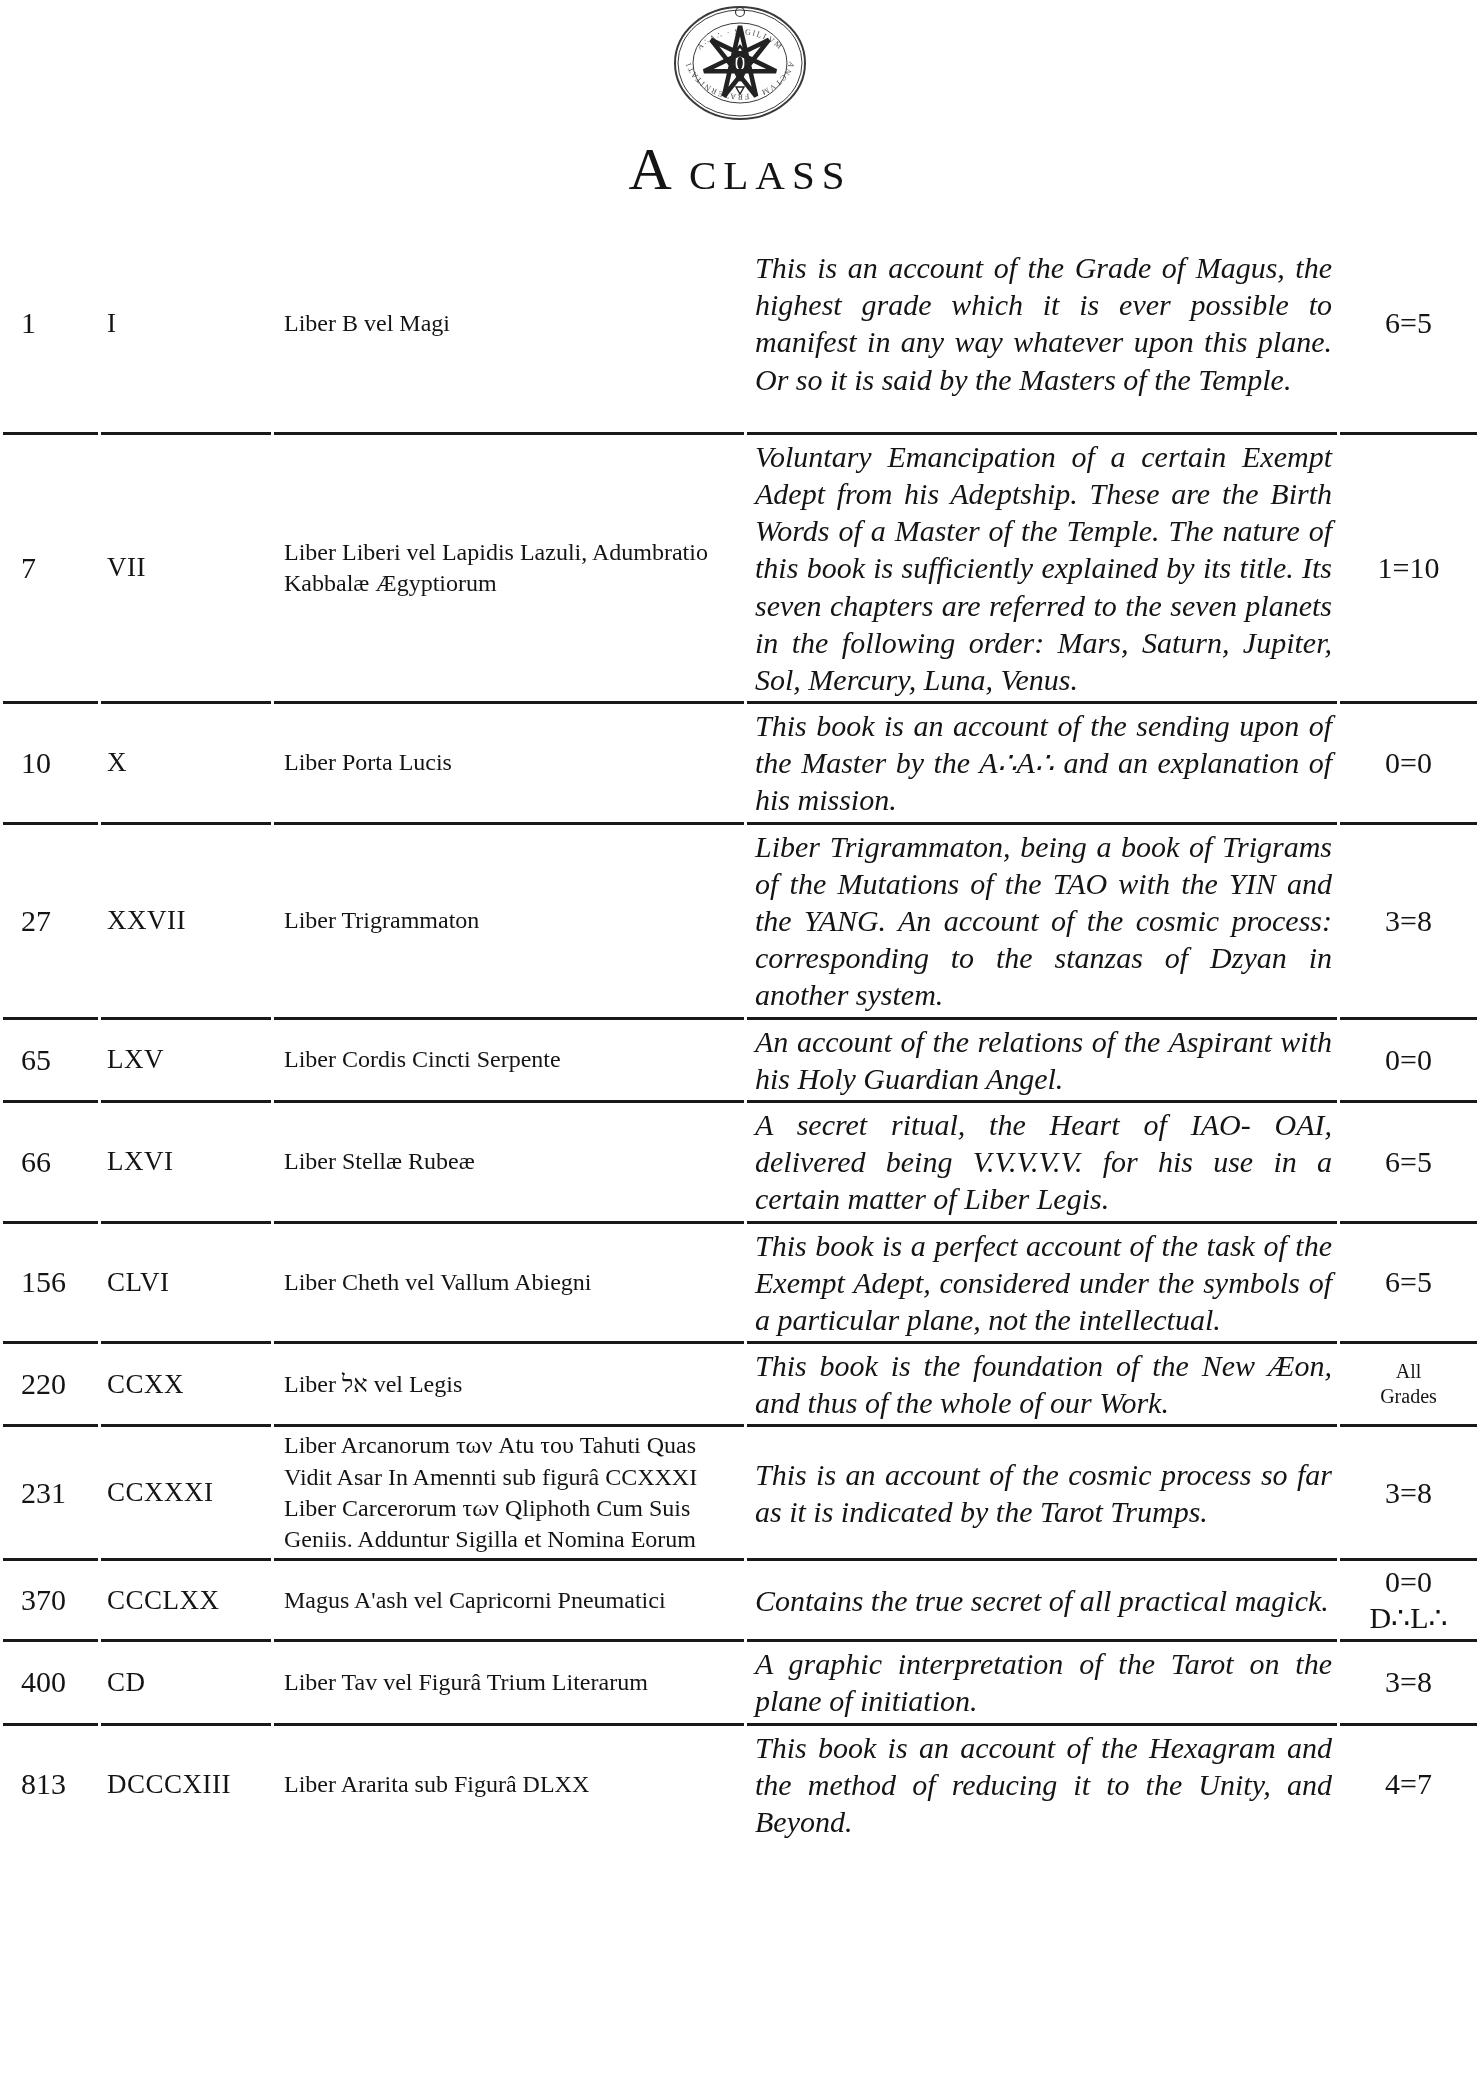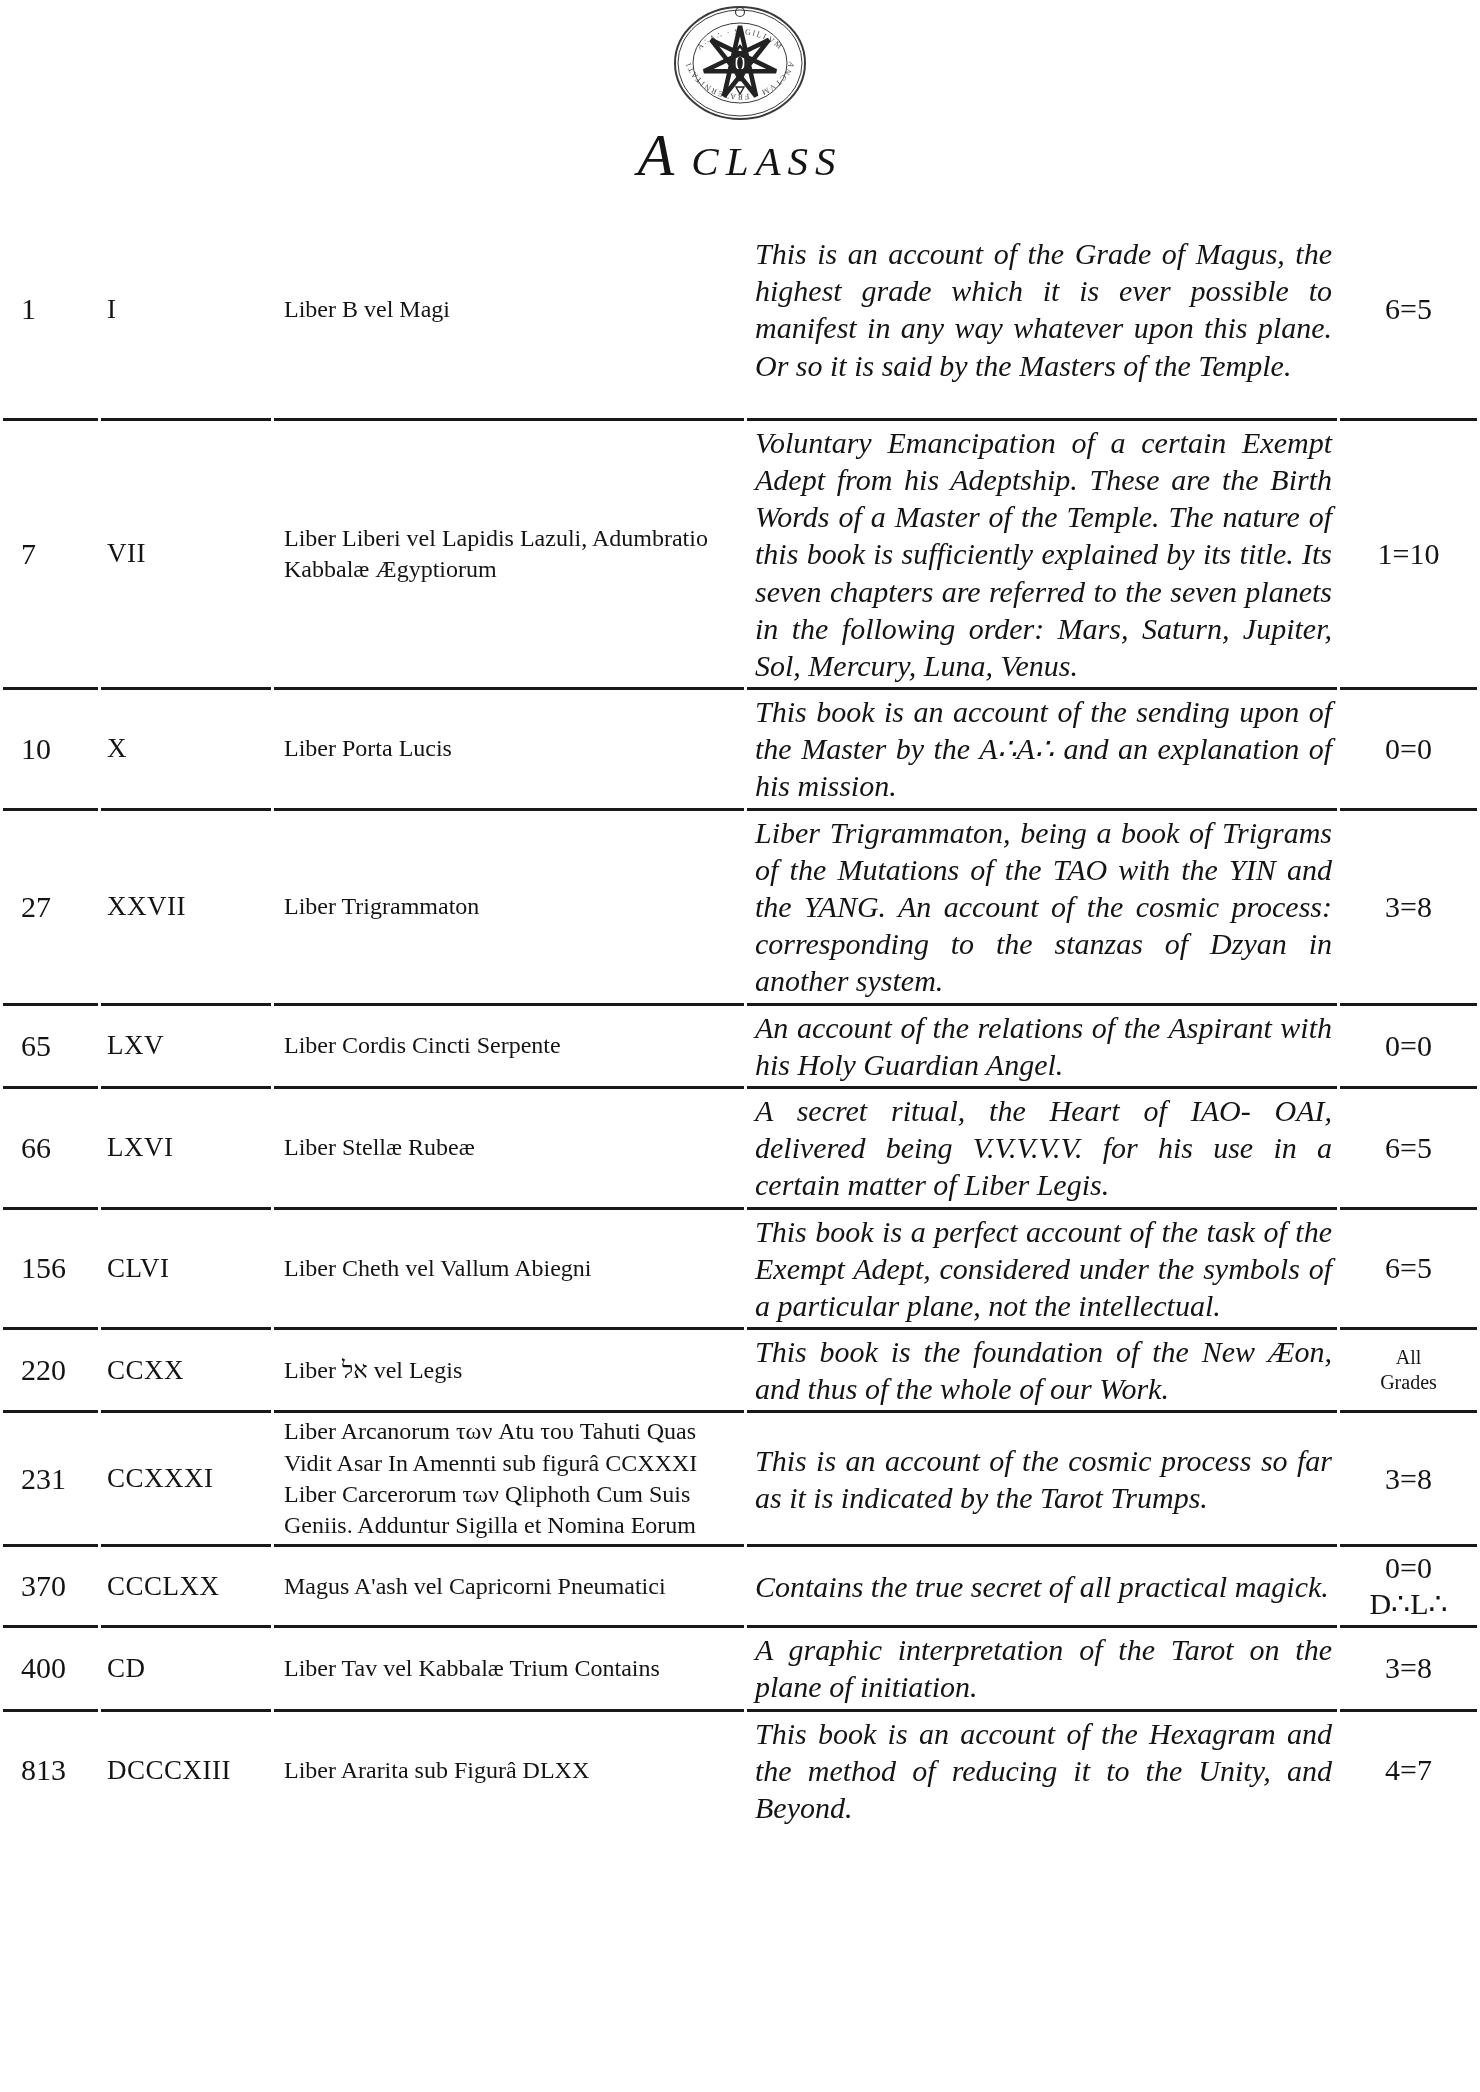--- a/index.html
+++ b/index.html
@@ -15,24 +15,23 @@
     color: #141414;
   }
   .page-header {
     text-align: center;
     padding-top: 4px;
   }
   .seal-wrap {
     line-height: 0;
   }
   .page-title {
-    margin-top: 2px;
+    margin-top: 16px;
     line-height: 1.05;
     white-space: nowrap;
-    font-style: italic;
   }
   .title-initial {
     font-size: 60px;
     letter-spacing: 2px;
   }
   .title-rest {
     font-size: 41px;
     letter-spacing: 7px;
   }
   table.liber-table {
@@ -228,21 +227,21 @@
     <td class="c-title">Magus A'ash vel Capricorni Pneumatici</td>
     <td class="c-desc">Contains the true secret of all practical magick.</td>
     <td class="c-grade">
       <div>0=0</div>
       <div>D∴L∴</div>
     </td>
   </tr>
       <tr>
     <td class="c-num">400</td>
     <td class="c-roman">CD</td>
-    <td class="c-title">Liber Tav vel Kabbalæ Trium Contains</td>
+    <td class="c-title">Liber Tav vel Figurâ Trium Literarum</td>
     <td class="c-desc">A graphic interpretation of the Tarot on the plane of initiation.</td>
     <td class="c-grade">
       <div>3=8</div>
       <div></div>
     </td>
   </tr>
       <tr class="last">
     <td class="c-num">813</td>
     <td class="c-roman">DCCCXIII</td>
     <td class="c-title">Liber Ararita sub Figurâ DLXX</td>

